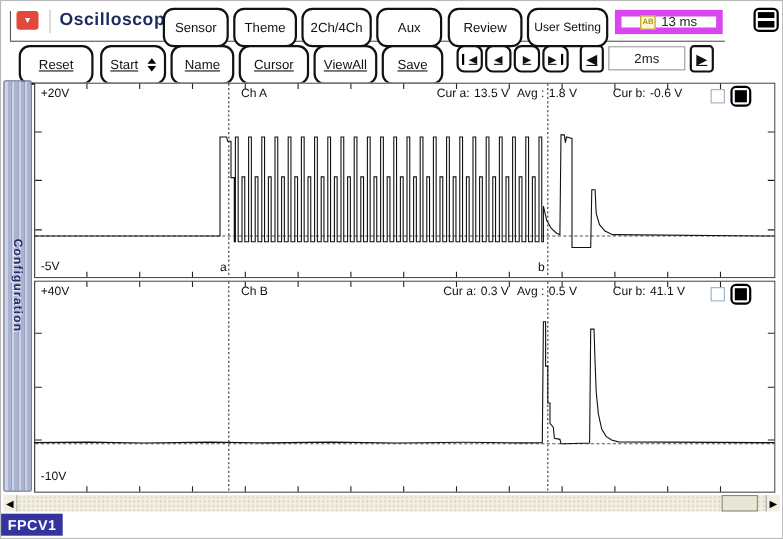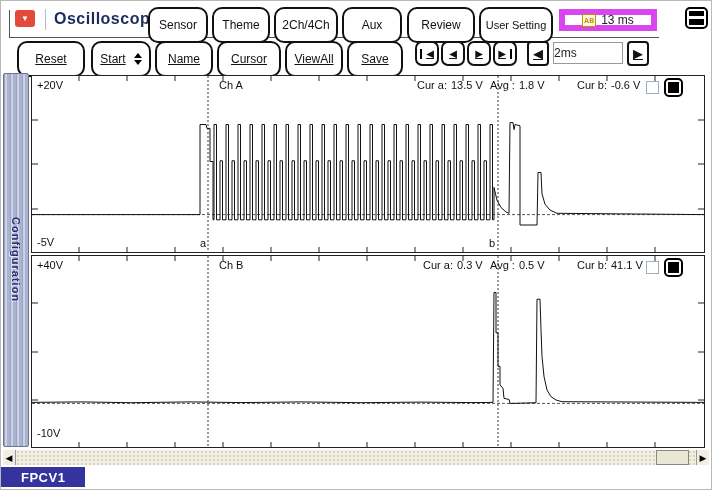--- a/index.html
+++ b/index.html
@@ -51,35 +51,35 @@
     background:linear-gradient(#000 0 38%, #fff 38% 56%, #000 56% 100%); }
   .spinner { display:inline-flex; flex-direction:column; gap:2px; margin-left:4px; }
   .tri-up { width:0; height:0; border-left:4px solid transparent; border-right:4px solid transparent; border-bottom:5px solid #000; }
   .tri-dn { width:0; height:0; border-left:4px solid transparent; border-right:4px solid transparent; border-top:5px solid #000; }
   .transport { border-radius:7px; width:24px; padding:0 2px; font-size:10px; }
   .tbar { width:2px; height:10px; background:#000; }
   .tb-arrow { border-radius:4px; width:22px; font-size:13px; padding:0; }
   .tb-field {
     position:absolute; left:552px; top:41px; width:70px; height:22px;
     border:1px solid #999; background:#fff; font-size:12px; color:#222;
-    display:flex; align-items:center; justify-content:flex-start;
+    display:flex; align-items:center; justify-content:center;
   }
   .sidebar-tab {
     position:absolute; left:2px; top:72px; width:26px; height:374px;
     border:1px solid #6c7494; border-radius:2px;
     background:repeating-linear-gradient(90deg,#99a3c2 0 1px,#ccd2e4 1px 3px,#aab3d0 3px 6px);
     display:flex; align-items:center; justify-content:center; cursor:pointer;
   }
   .sidebar-tab span {
     writing-mode:vertical-rl; font-size:11px; font-weight:bold; color:#2a2a6e;
     text-shadow:1px 1px 0 #e6e9f4; letter-spacing:1px;
   }
   .plot { position:absolute; left:30px; background:#fff; }
   .plot-label { position:absolute; font-size:11px; color:#111;text-align:center; }
-  .meas { position:absolute; font-size:11px; color:#111; display:flex; gap:4px; white-space:nowrap;margin-left:20px; }
+  .meas { position:absolute; font-size:11px; color:#111; display:flex; gap:4px; white-space:nowrap; }
   .chk {
     position:absolute; width:13px; height:13px; background:#fff;
     border:1px solid #9ab0c2; cursor:pointer;
   }
   .color-btn {
     position:absolute; width:19px; height:19px; border:2px solid #000; border-radius:5px;
     background:#fff; padding:2px; cursor:pointer;
   }
   .color-btn .swatch { width:100%; height:100%; background:#000; }
   .cursor-letter { position:absolute; font-size:11px; color:#111; }
@@ -99,21 +99,21 @@
     background-image:radial-gradient(#d8d4c0 1px, transparent 1px);
     background-size:4px 4px;
   }
   .hs-thumb {
     position:absolute; left:653px; top:0; width:33px; height:15px;
     background:#eae6d6; border:1px solid #8a8a7a; cursor:grab;
   }
   .status-badge {
     position:absolute; left:0px; top:466px; height:20px;
     background:#34349e; color:#fff; font-size:13px; font-weight:bold;
-    display:flex; align-items:center; padding:0 20px; letter-spacing:0.5px;
+    display:flex; align-items:center; padding:0 6px; letter-spacing:0.5px;
   }
 </style>
 </head>
 <body>
 
 <div class="app-icon">
     <span>▼</span>
   </div>
 <div class="title-sep"></div>
 <div class="app-title">Oscilloscope</div>

